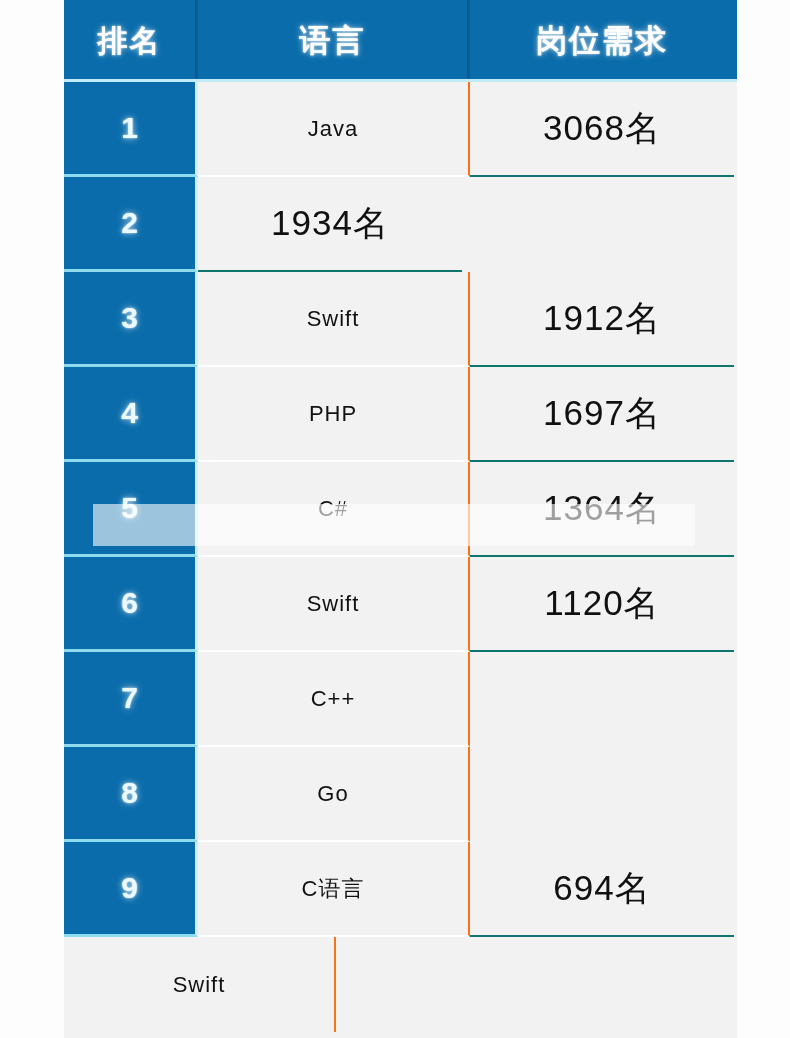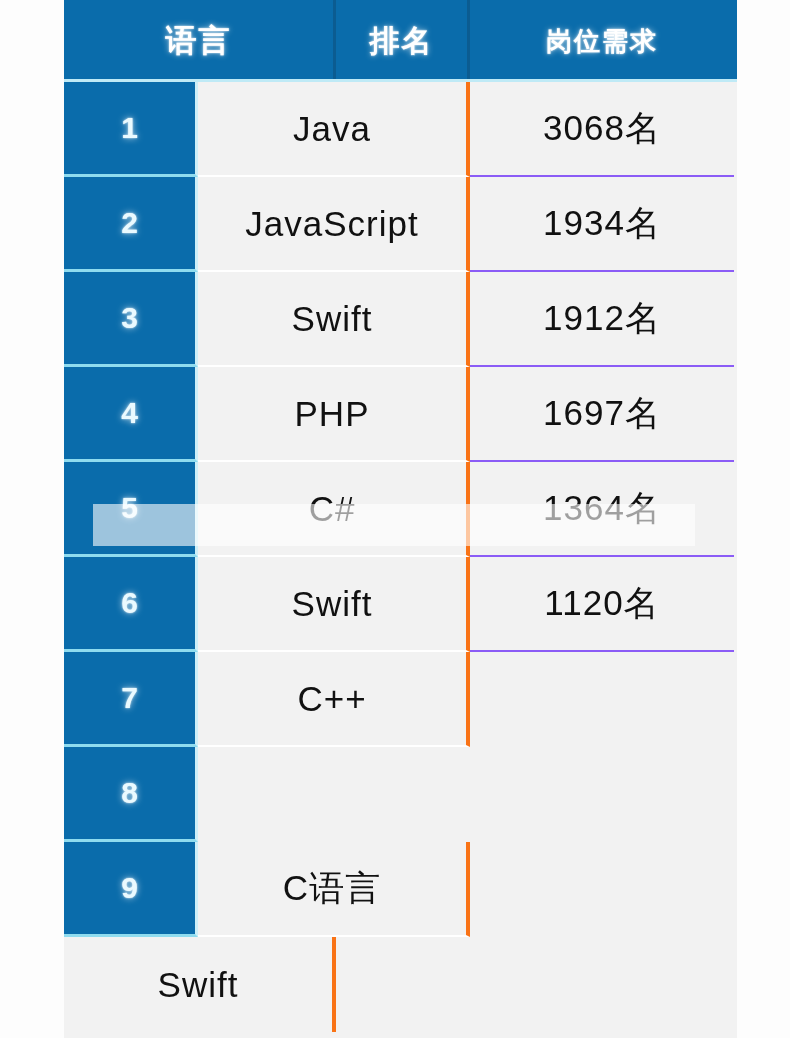--- a/index.html
+++ b/index.html
@@ -57,21 +57,21 @@
     font-size: 30px;
     border-right: 3px solid #0b5c91;
   }
   .th-lang {
     width: 272px;
     font-size: 31px;
     border-right: 3px solid #0b5c91;
   }
   .th-demand {
     width: 264px;
-    font-size: 26px;
+    font-size: 31px;
   }
   .thead::after {
     content: "";
     position: absolute;
     left: 0; right: 0; bottom: 0;
     height: 3px;
     background: #bfeaf6;
   }
 
   
@@ -98,39 +98,39 @@
     text-shadow: 0 0 7px rgba(255,255,255,0.7), 0 0 2px rgba(255,255,255,0.85);
     border-bottom: 3px solid #8fdcef;
     border-right: 3px solid #cdeff8;
   }
   .cell-lang {
     width: 272px;
     height: 95px;
     box-sizing: border-box;
     background: #f2f2f2;
     color: #111111;
-    font-size: 35px;
+    font-size: 22px;
     display: flex;
     align-items: center;
     justify-content: center;
     border-bottom: 2px solid #ffffff;
-    border-right: 4px solid #f97316;
+    border-right: 2px solid #f97316;
     letter-spacing: 1px;
   }
   .cell-demand {
     width: 264px;
     height: 95px;
     box-sizing: border-box;
     background: #f2f2f2;
     color: #111111;
     font-size: 35px;
     display: flex;
     align-items: center;
     justify-content: center;
-    border-bottom: 2px solid #8b5cf6;
+    border-bottom: 2px solid #0f766e;
     letter-spacing: 1px;
   }
 
   
 
   
   .overlay-band {
     position: absolute;
     left: 29px;          
     top: 504px;
@@ -159,36 +159,35 @@
   .row.last .cell-lang,
   .row.last .cell-demand { border-bottom: none; }
 </style>
 </head>
 <body>
 
 <div id="page">
   <div id="table">
 
     <div class="thead">
+      <div class="th th-rank">排名</div>
       <div class="th th-lang">语言</div>
-      <div class="th th-rank">排名</div>
       <div class="th th-demand">岗位需求</div>
     </div>
 
     <div class="tbody">
 
       <div class="row">
         <div class="cell-rank">1</div>
         <div class="cell-lang">Java</div>
         <div class="cell-demand">3068名</div>
       </div>
 
       <div class="row">
         <div class="cell-rank">2</div>
-        <div class="cell-lang">JavaScript</div>
         <div class="cell-demand">1934名</div>
       </div>
 
       <div class="row">
         <div class="cell-rank">3</div>
         <div class="cell-lang">Swift</div>
         <div class="cell-demand">1912名</div>
       </div>
 
       <div class="row">
@@ -209,25 +208,27 @@
         <div class="cell-demand">1120名</div>
       </div>
 
       <div class="row">
         <div class="cell-rank">7</div>
         <div class="cell-lang">C++</div>
       </div>
 
       <div class="row">
         <div class="cell-rank">8</div>
+        <div class="cell-lang">Go</div>
       </div>
 
       <div class="row">
         <div class="cell-rank">9</div>
         <div class="cell-lang">C语言</div>
+        <div class="cell-demand">694名</div>
       </div>
 
       <div class="row last">
         <div class="cell-lang">Swift</div>
       </div>
 
     </div>
 
     <div class="overlay-band"></div>
 

